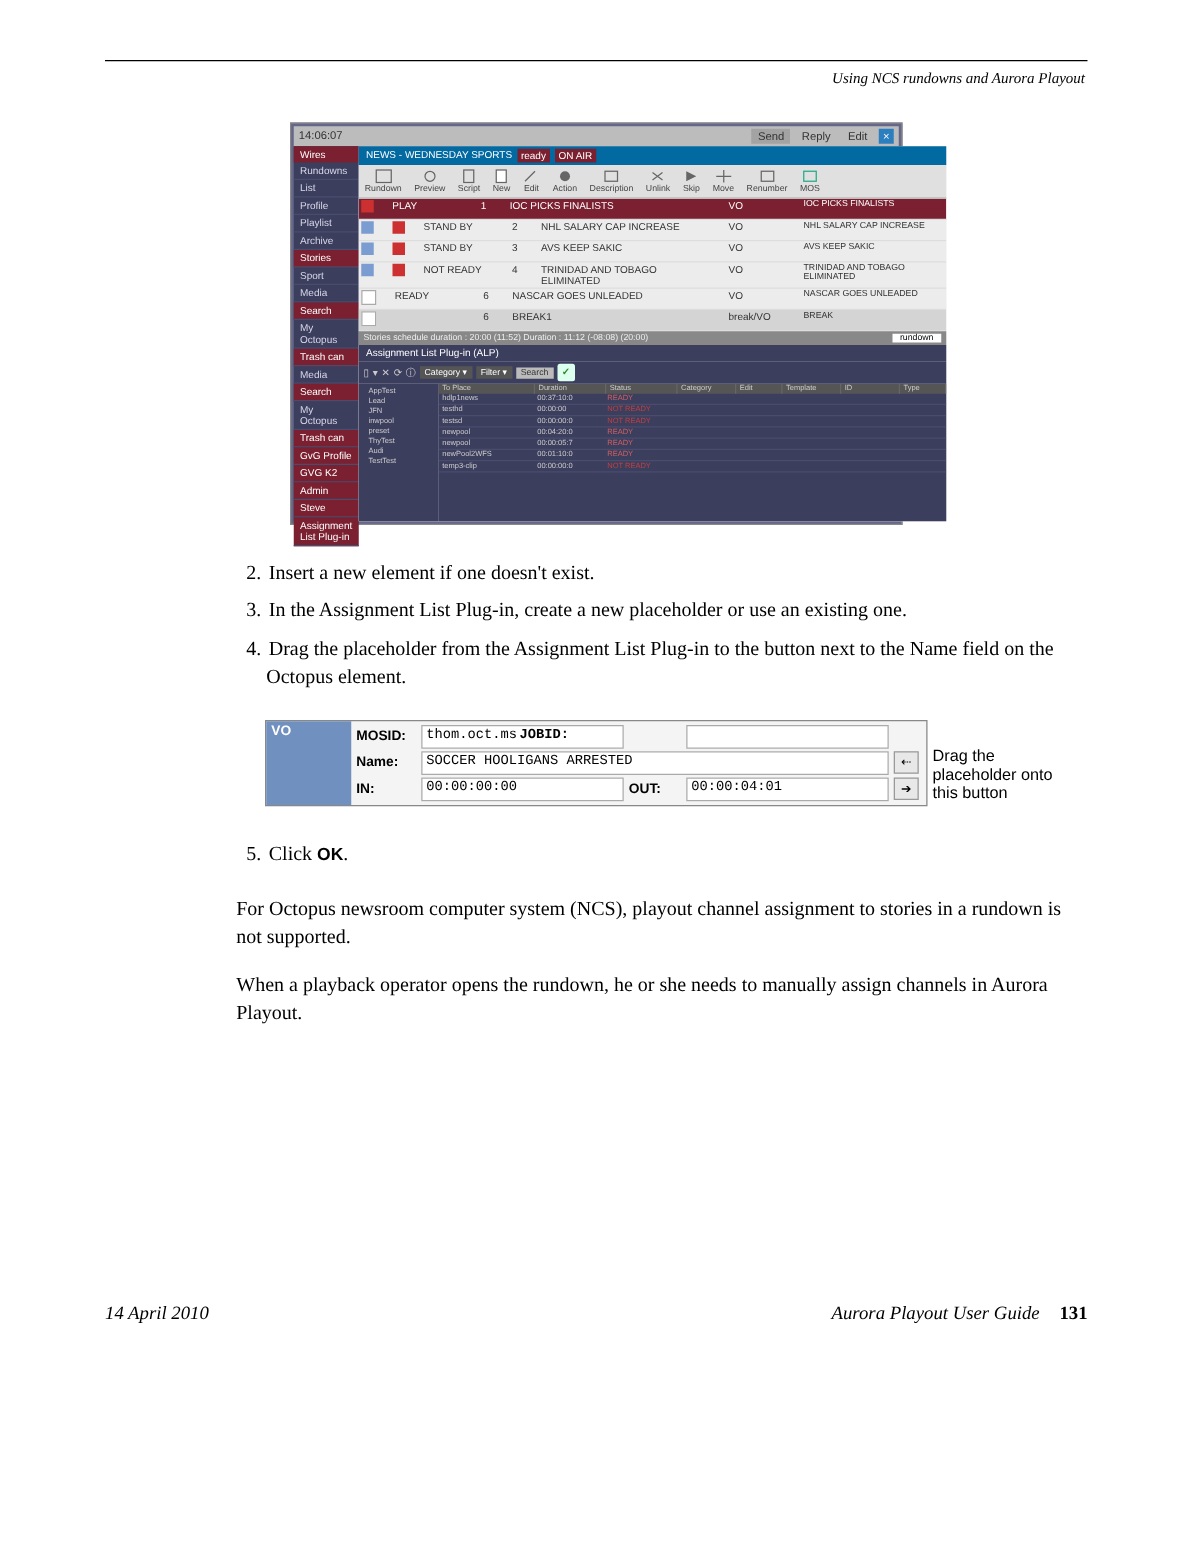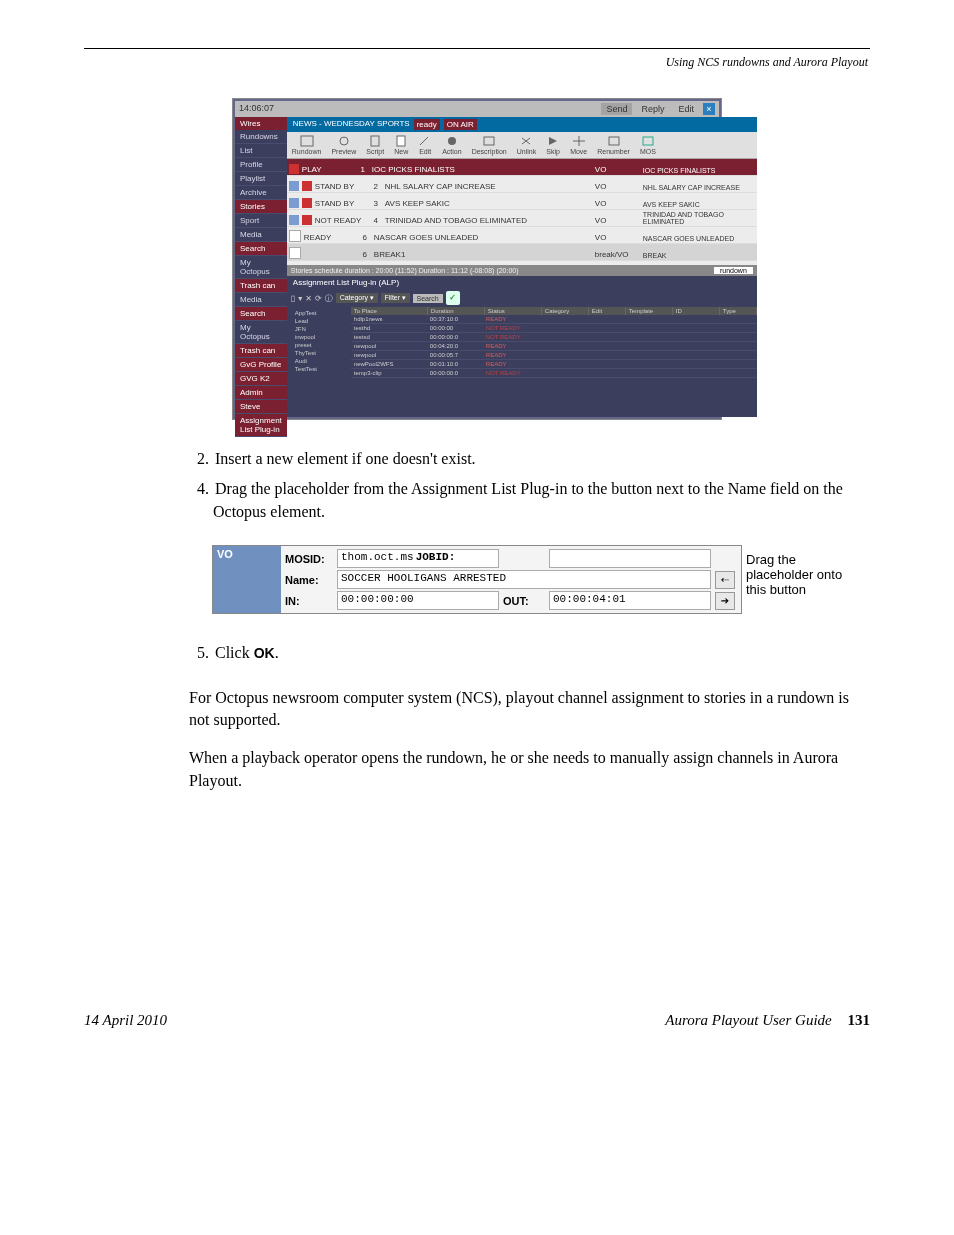--- a/index.html
+++ b/index.html
@@ -112,24 +112,24 @@
   .ss-toolbar .tb svg { display: block; }
   .ss-table {
     flex: 1;
     background: #ececec;
     font-size: 8px;
     color: #333;
     overflow: hidden;
   }
   .ss-row {
     display: flex;
-    align-items: flex-end;
+    align-items: flex-start;
     border-bottom: 1px solid #ddd;
     padding: 1px 2px;
-    gap: 3px;
+    gap: 15px;
     min-height: 14px;
   }
   .ss-row.sel { background: #7a2030; color: #fff; }
   .ss-row .status { width: 52px; }
   .ss-row .num { width: 12px; text-align: center; }
   .ss-row .title { flex: 1; }
   .ss-row .tag { width: 45px; }
   .ss-row .col2 { width: 112px; font-size: 7px; }
   .ss-row .chip {
     width: 10px; height: 10px; display: inline-block;
@@ -258,21 +258,21 @@
     background: #e8e8e8;
     border: 1px solid #999;
     display: flex;
     align-items: center;
     justify-content: center;
     font-size: 10px;
   }
   .callout-text {
     position: absolute;
     left: 100%;
-    top: 8px;
+    top: 22px;
     width: 110px;
     font-size: 13px;
     font-family: Arial, Helvetica, sans-serif;
     padding-left: 4px;
     line-height: 1.15;
   }
 
   h2.section {
     font-family: Arial, Helvetica, sans-serif;
     font-weight: bold;
@@ -555,20 +555,21 @@
             </div>
           </div>
         </div>
       </div>
     </div>
   </div>
 
   <div class="body-indent">
     <ol class="steps">
       <li><span class="num">2.</span><span>Insert a new element if one doesn't exist.</span></li>
+      <li><span class="num">3.</span><span>In the Assignment List Plug-in, create a new placeholder or use an existing one.</span></li>
       <li><span class="num">4.</span><span>Drag the placeholder from the Assignment List Plug-in to the button next to the Name field on the Octopus element.</span></li>
     </ol>
   </div>
 
   <div class="callout">
     <div class="callout-panel">
       <div class="vo">VO</div>
       <div class="form">
         <span class="lbl">MOSID:</span>
         <span class="val"><span>thom.oct.ms</span><b style="margin-left:2px;">JOBID:</b></span>

